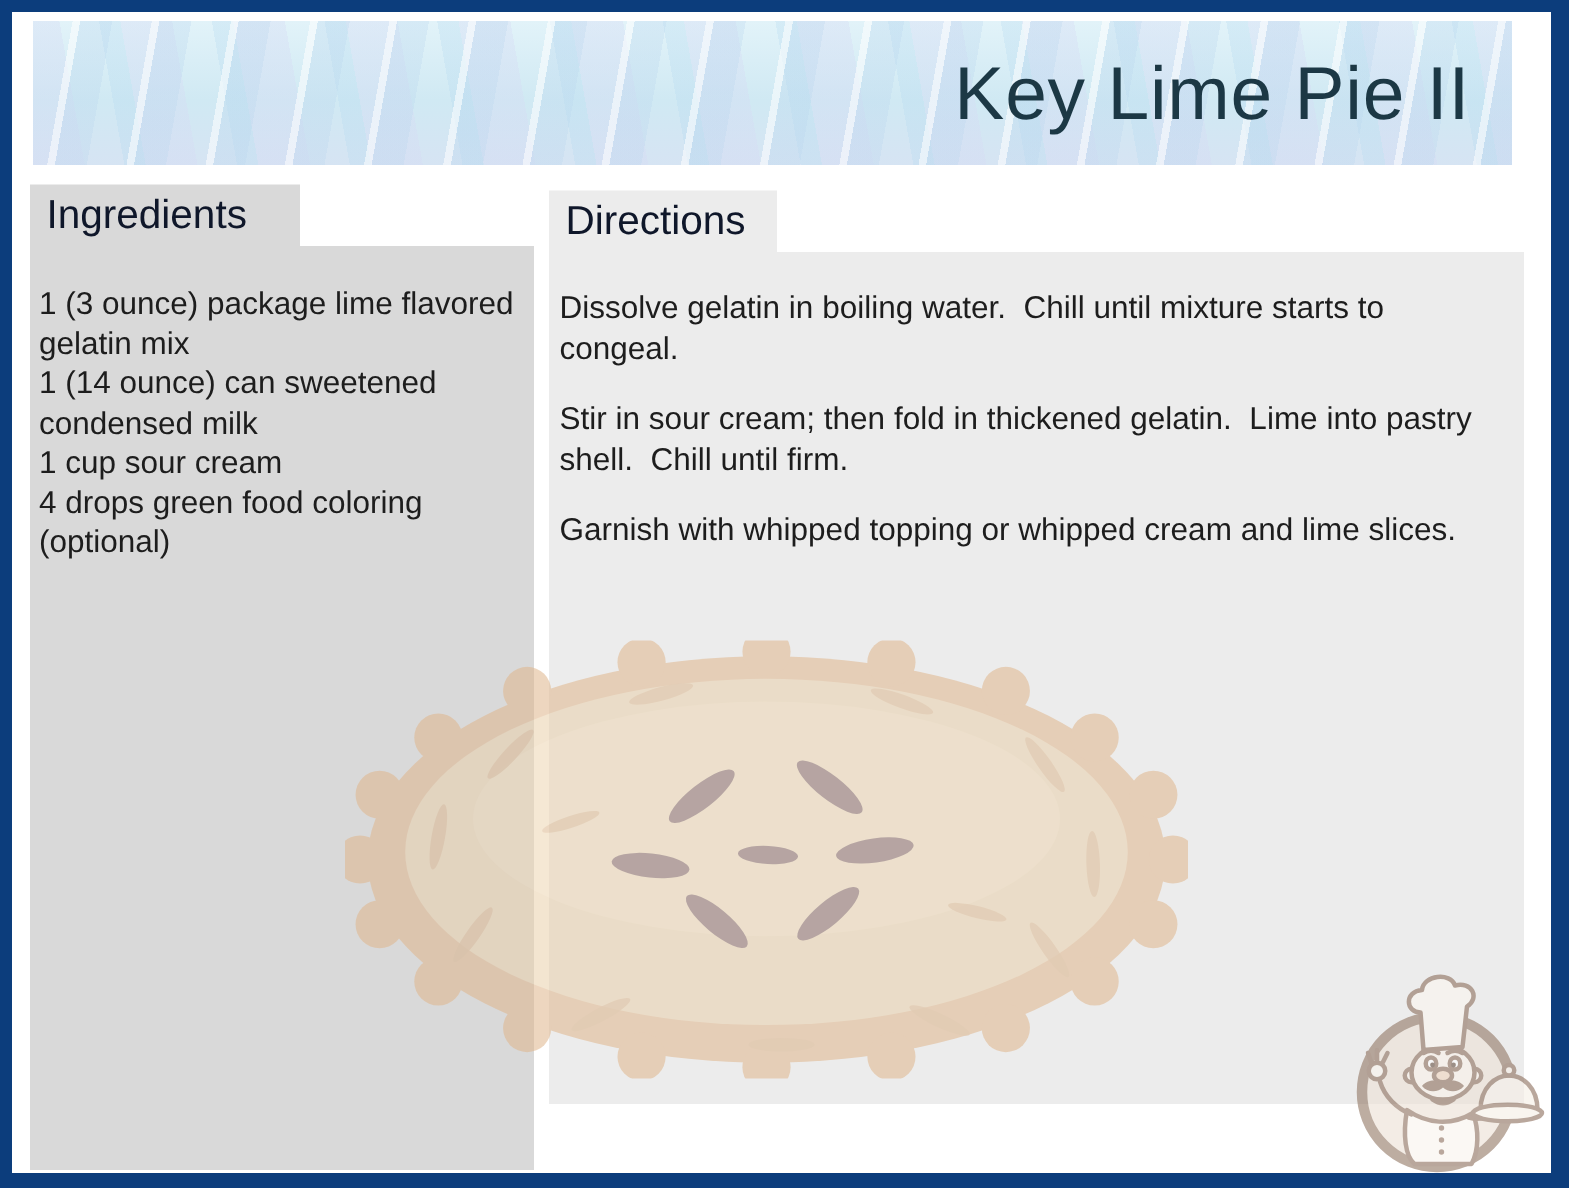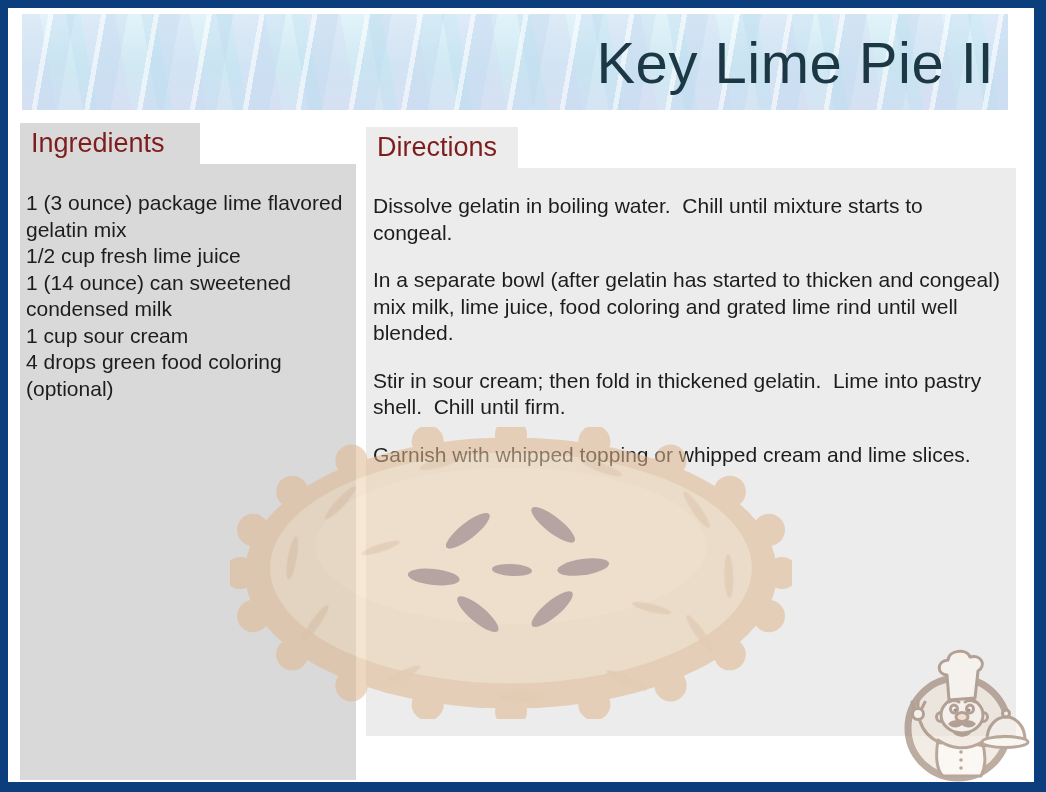--- a/index.html
+++ b/index.html
@@ -16,30 +16,30 @@
   }
   .banner{
     position:absolute;left:22px;top:14px;width:986px;height:96px;
     background:
       repeating-linear-gradient(100deg, rgba(255,255,255,0) 0 26px, rgba(255,255,255,.55) 26px 31px, rgba(186,214,238,.30) 31px 52px),
       repeating-linear-gradient(80deg, rgba(214,218,244,.35) 0 34px, rgba(255,255,255,0) 34px 60px, rgba(182,218,240,.30) 60px 74px),
       linear-gradient(180deg,#e2f3f9 0%,#d0e9f3 55%,#d6e4f3 100%);
     display:flex;align-items:center;justify-content:flex-end;
   }
   .title{
-    font-size:58px;
+    font-size:50px;
     color:#1c3845;
-    padding-right:14px;
+    padding-right:28px;
     letter-spacing:0.5px;
     white-space:nowrap;
   }
   .tab{
     position:absolute;
     display:flex;align-items:center;
-    font-size:27px;color:#7f1d1d;
+    font-size:27px;color:#0f172a;
     padding-left:11px;box-sizing:border-box;
   }
   .tab-ingredients{left:20px;top:123px;width:180px;height:41px;background:#d9d9d9;}
   .tab-directions{left:366px;top:127px;width:152px;height:41px;background:#ececec;}
   .col{
     position:absolute;box-sizing:border-box;
     font-size:21px;line-height:26.5px;color:#1d1d1d;
   }
   .col-ingredients{
     left:20px;top:164px;width:336px;height:616px;
@@ -70,36 +70,32 @@
 
   <div class="banner">
     <div class="title">Key Lime Pie II</div>
   </div>
 
   <div class="tab tab-ingredients">Ingredients</div>
   <div class="col col-ingredients">
     <div>
       <div class="ing-item">1 (3 ounce) package lime flavored
 gelatin mix</div>
-      <div class="ing-item">1/2 cup fresh lime juice</div>
       <div class="ing-item">1 (14 ounce) can sweetened
 condensed milk</div>
       <div class="ing-item">1 cup sour cream</div>
       <div class="ing-item">4 drops green food coloring
 (optional)</div>
     </div>
   </div>
 
   <div class="tab tab-directions">Directions</div>
   <div class="col col-directions">
     <p class="dir-para">Dissolve gelatin in boiling water.  Chill until mixture starts to
 congeal.</p>
-    <p class="dir-para">In a separate bowl (after gelatin has started to thicken and congeal)
-mix milk, lime juice, food coloring and grated lime rind until well
-blended.</p>
     <p class="dir-para">Stir in sour cream; then fold in thickened gelatin.  Lime into pastry
 shell.  Chill until firm.</p>
     <p class="dir-para">Garnish with whipped topping or whipped cream and lime slices.</p>
   </div>
 
   <svg class="pie-watermark" viewBox="0 0 560 290" xmlns="http://www.w3.org/2000/svg">
     <g fill="#e0b68c">
       <ellipse cx="280" cy="145" rx="265" ry="135"></ellipse>
       <circle cx="550" cy="145" r="16"></circle>
         <circle cx="537" cy="188" r="16"></circle>

